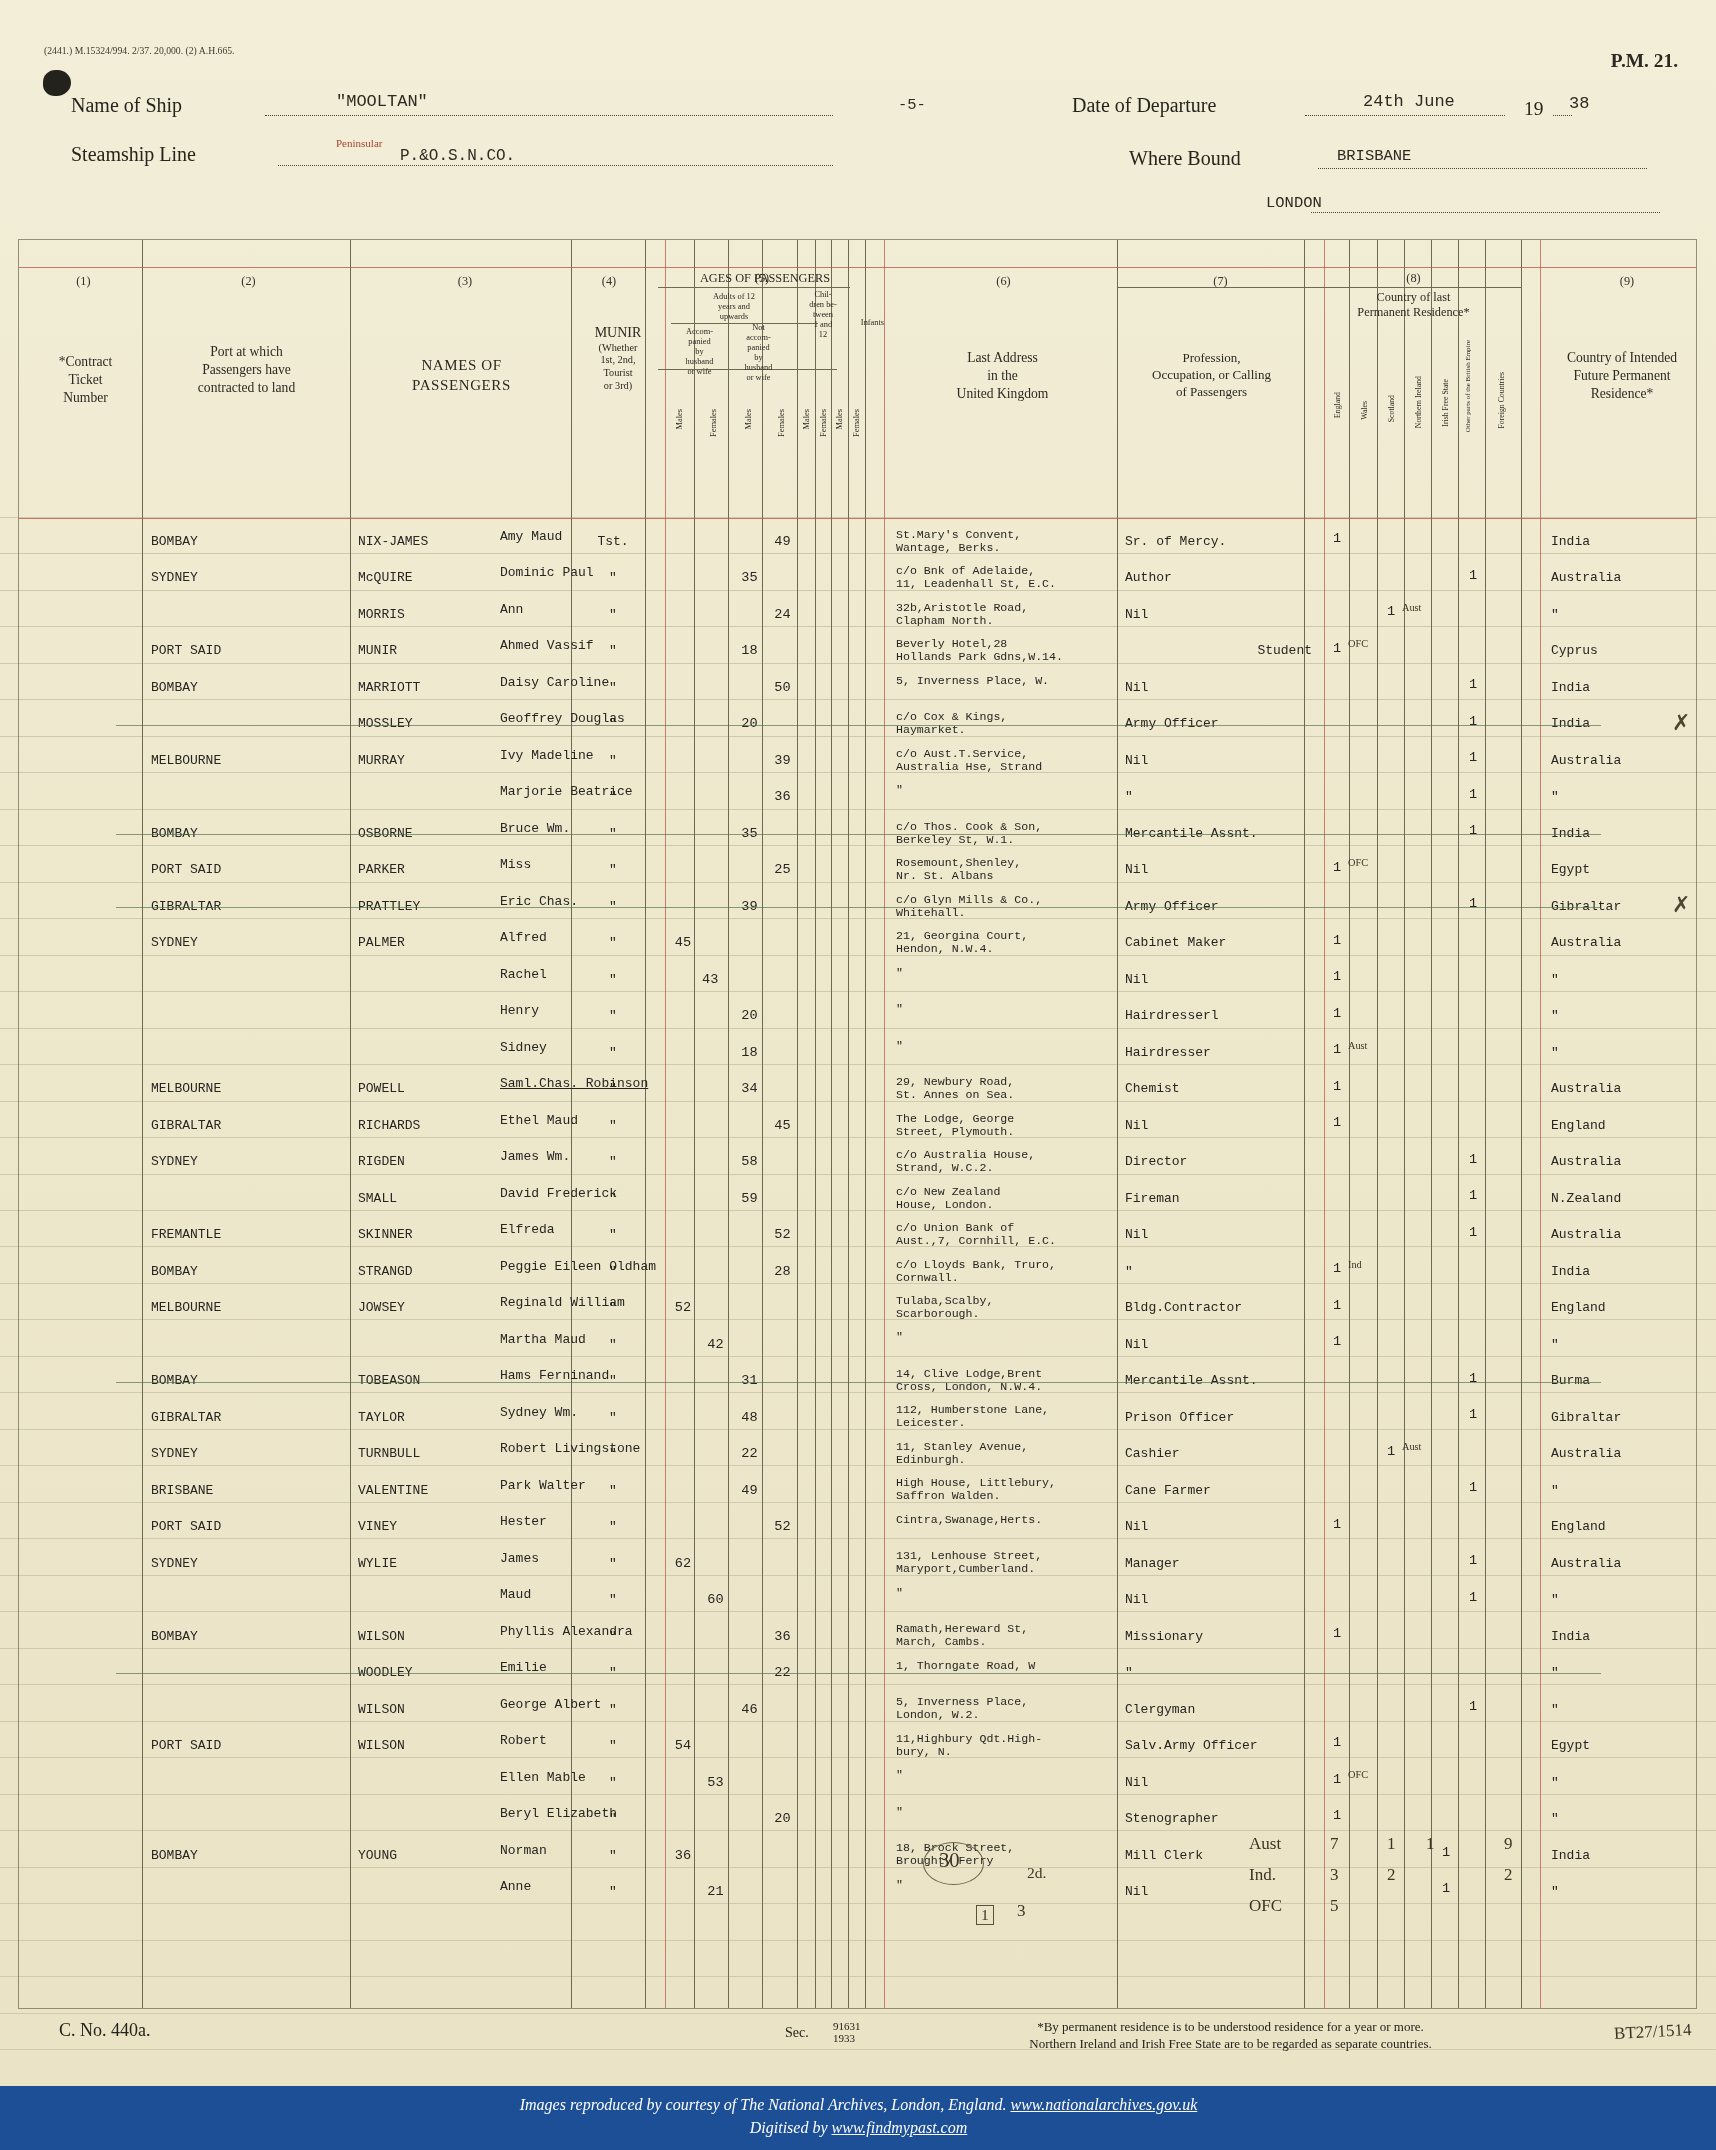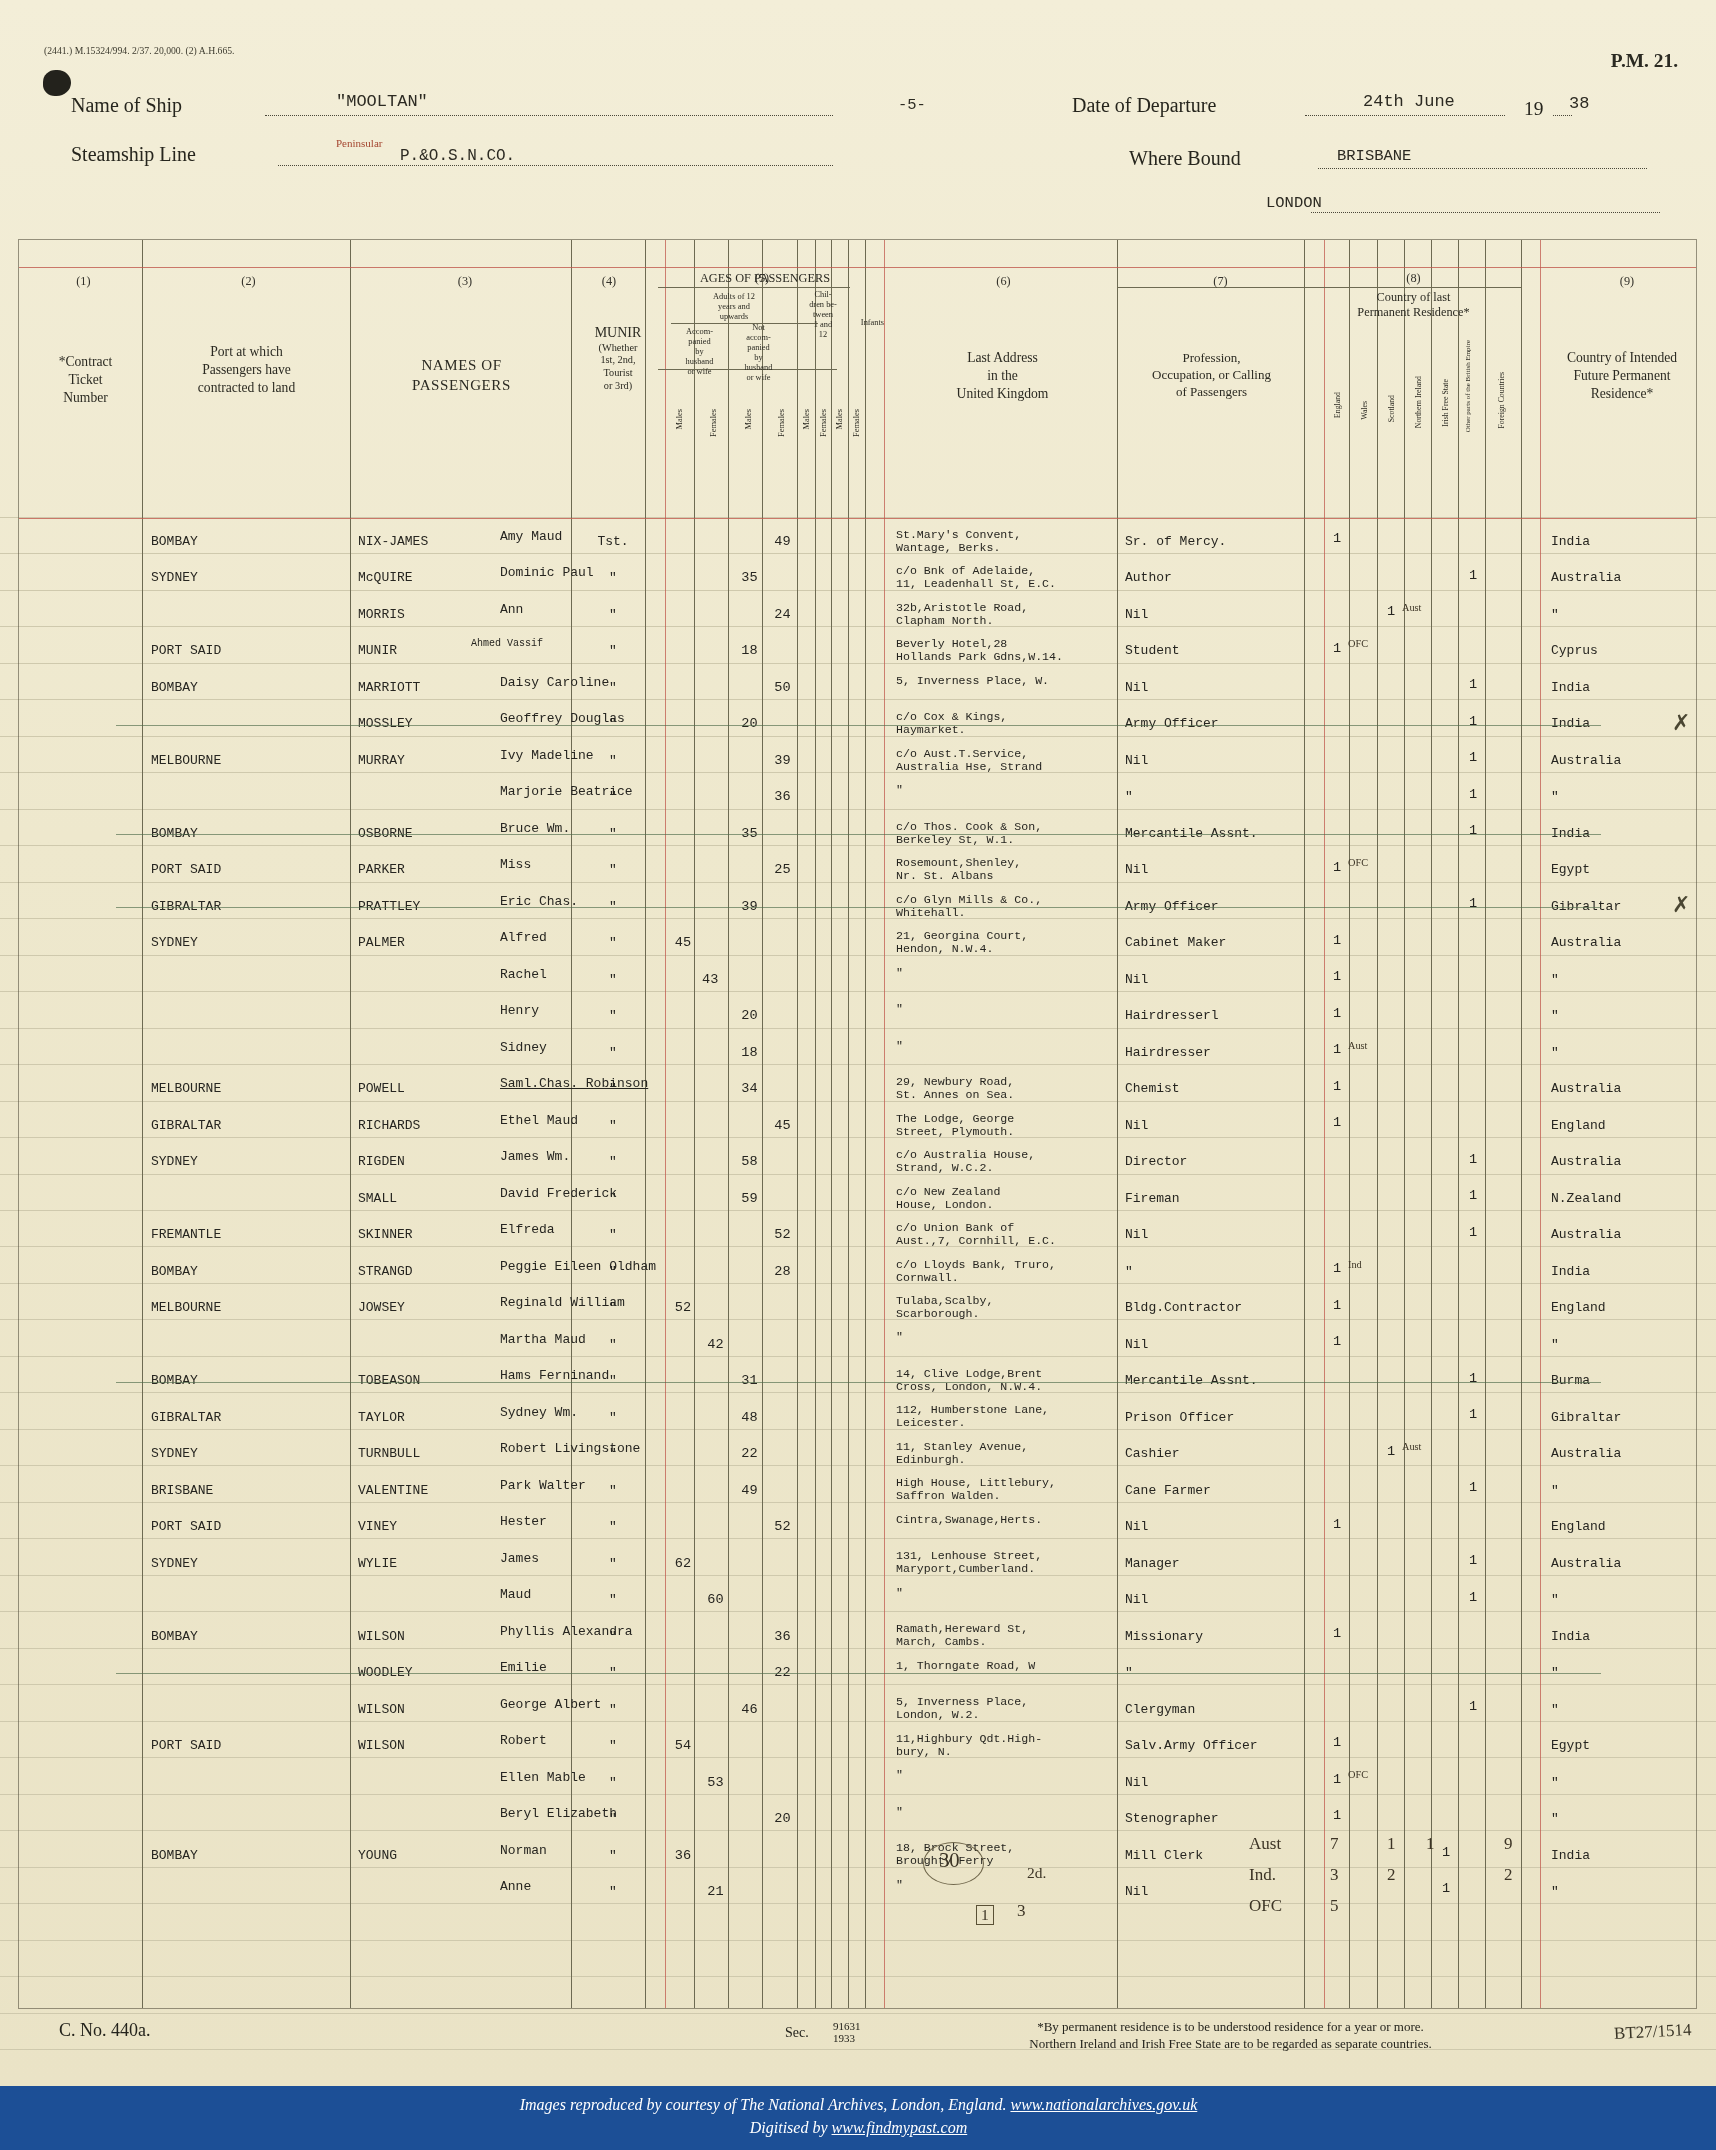--- a/index.html
+++ b/index.html
@@ -506,26 +506,26 @@
           <div class="cell addr" style="left: 877px; top: 362px;">32b,Aristotle Road,
 Clapham North.</div>
           <div class="cell" style="left: 1106px; width: 187px; top: 367px;">Nil</div>
           <div class="cell num" style="left: 1361px; width: 22px; text-align: center; top: 364px;">1</div>
           <div class="ann" style="left: 1383px; top: 362px; font-size: 10.3px;">Aust</div>
           <div class="cell" style="left: 1532px; width: 155px; top: 367px;">"</div>
         </div>
         <div style="position: absolute; left: 0px; top: 0px; right: 0px; height: 0px;">
           <div class="cell" style="left: 132px; width: 194px; top: 403px;">PORT SAID</div>
           <div class="cell" style="left: 339px; width: 149px; top: 403px;">MUNIR</div>
-          <div class="cell" style="left: 452px; top: 399px; line-height: 1.05; font-size: 10px;">Ahmed Vassif</div>
+          <div class="cell" style="left: 481px; top: 399px; line-height: 1.05; font-size: 13px;">Ahmed Vassif</div>
           <div class="cell" style="left: 568px; width: 52px; top: 403px; text-align: center;">"</div>
           <div class="cell num" style="left: 717px; width: 27px; top: 403px; text-align: center;">18</div>
           <div class="cell addr" style="left: 877px; top: 398px;">Beverly Hotel,28
 Hollands Park Gdns,W.14.</div>
-          <div class="cell" style="left: 1106px; width: 187px; top: 403px;">Student</div>
+          <div class="cell" style="left: 1106px; width: 187px; top: 403px; text-align: right;">Student</div>
           <div class="cell num" style="left: 1307px; width: 22px; text-align: center; top: 401px;">1</div>
           <div class="ann" style="left: 1329px; top: 398px; font-size: 10.3px;">OFC</div>
           <div class="cell" style="left: 1532px; width: 155px; top: 403px;">Cyprus</div>
         </div>
         <div style="position: absolute; left: 0px; top: 0px; right: 0px; height: 0px;">
           <div class="cell" style="left: 132px; width: 194px; top: 440px;">BOMBAY</div>
           <div class="cell" style="left: 339px; width: 149px; top: 440px;">MARRIOTT</div>
           <div class="cell" style="left: 481px; top: 436px; line-height: 1.05; font-size: 13px;">Daisy Caroline</div>
           <div class="cell" style="left: 568px; width: 52px; top: 440px; text-align: center;">"</div>
           <div class="cell num" style="left: 749px; width: 29px; top: 440px; text-align: center;">50</div>

